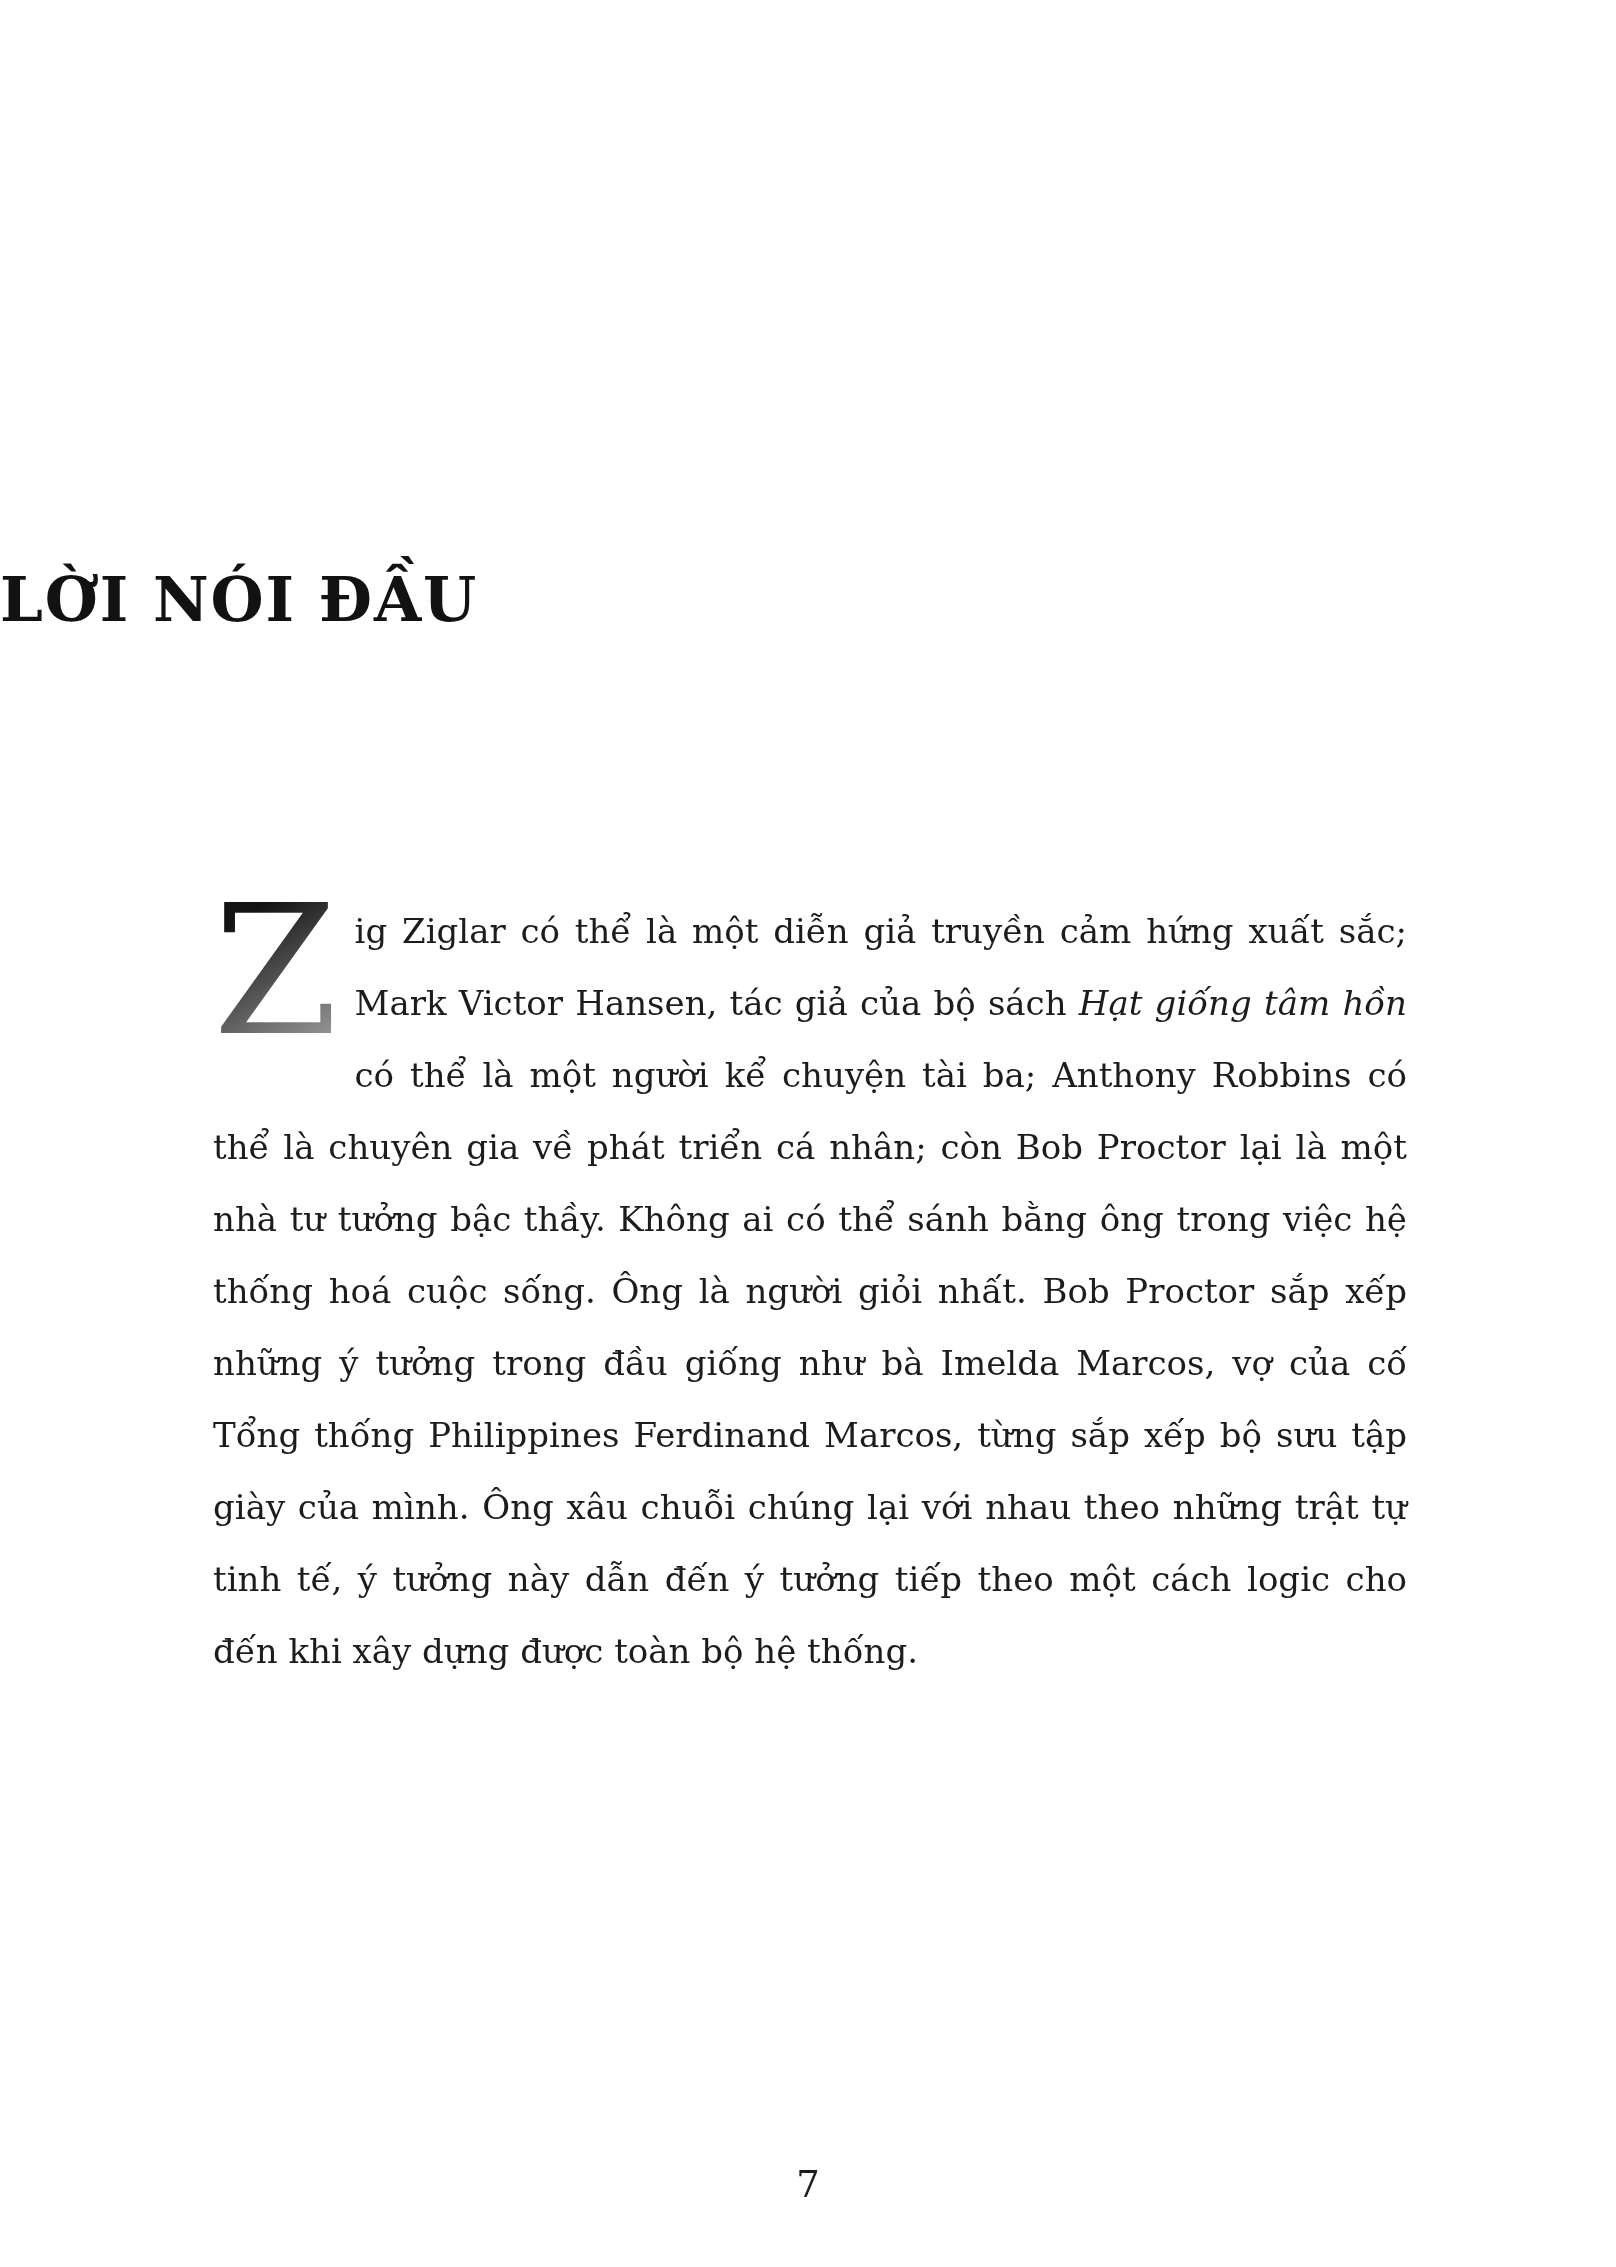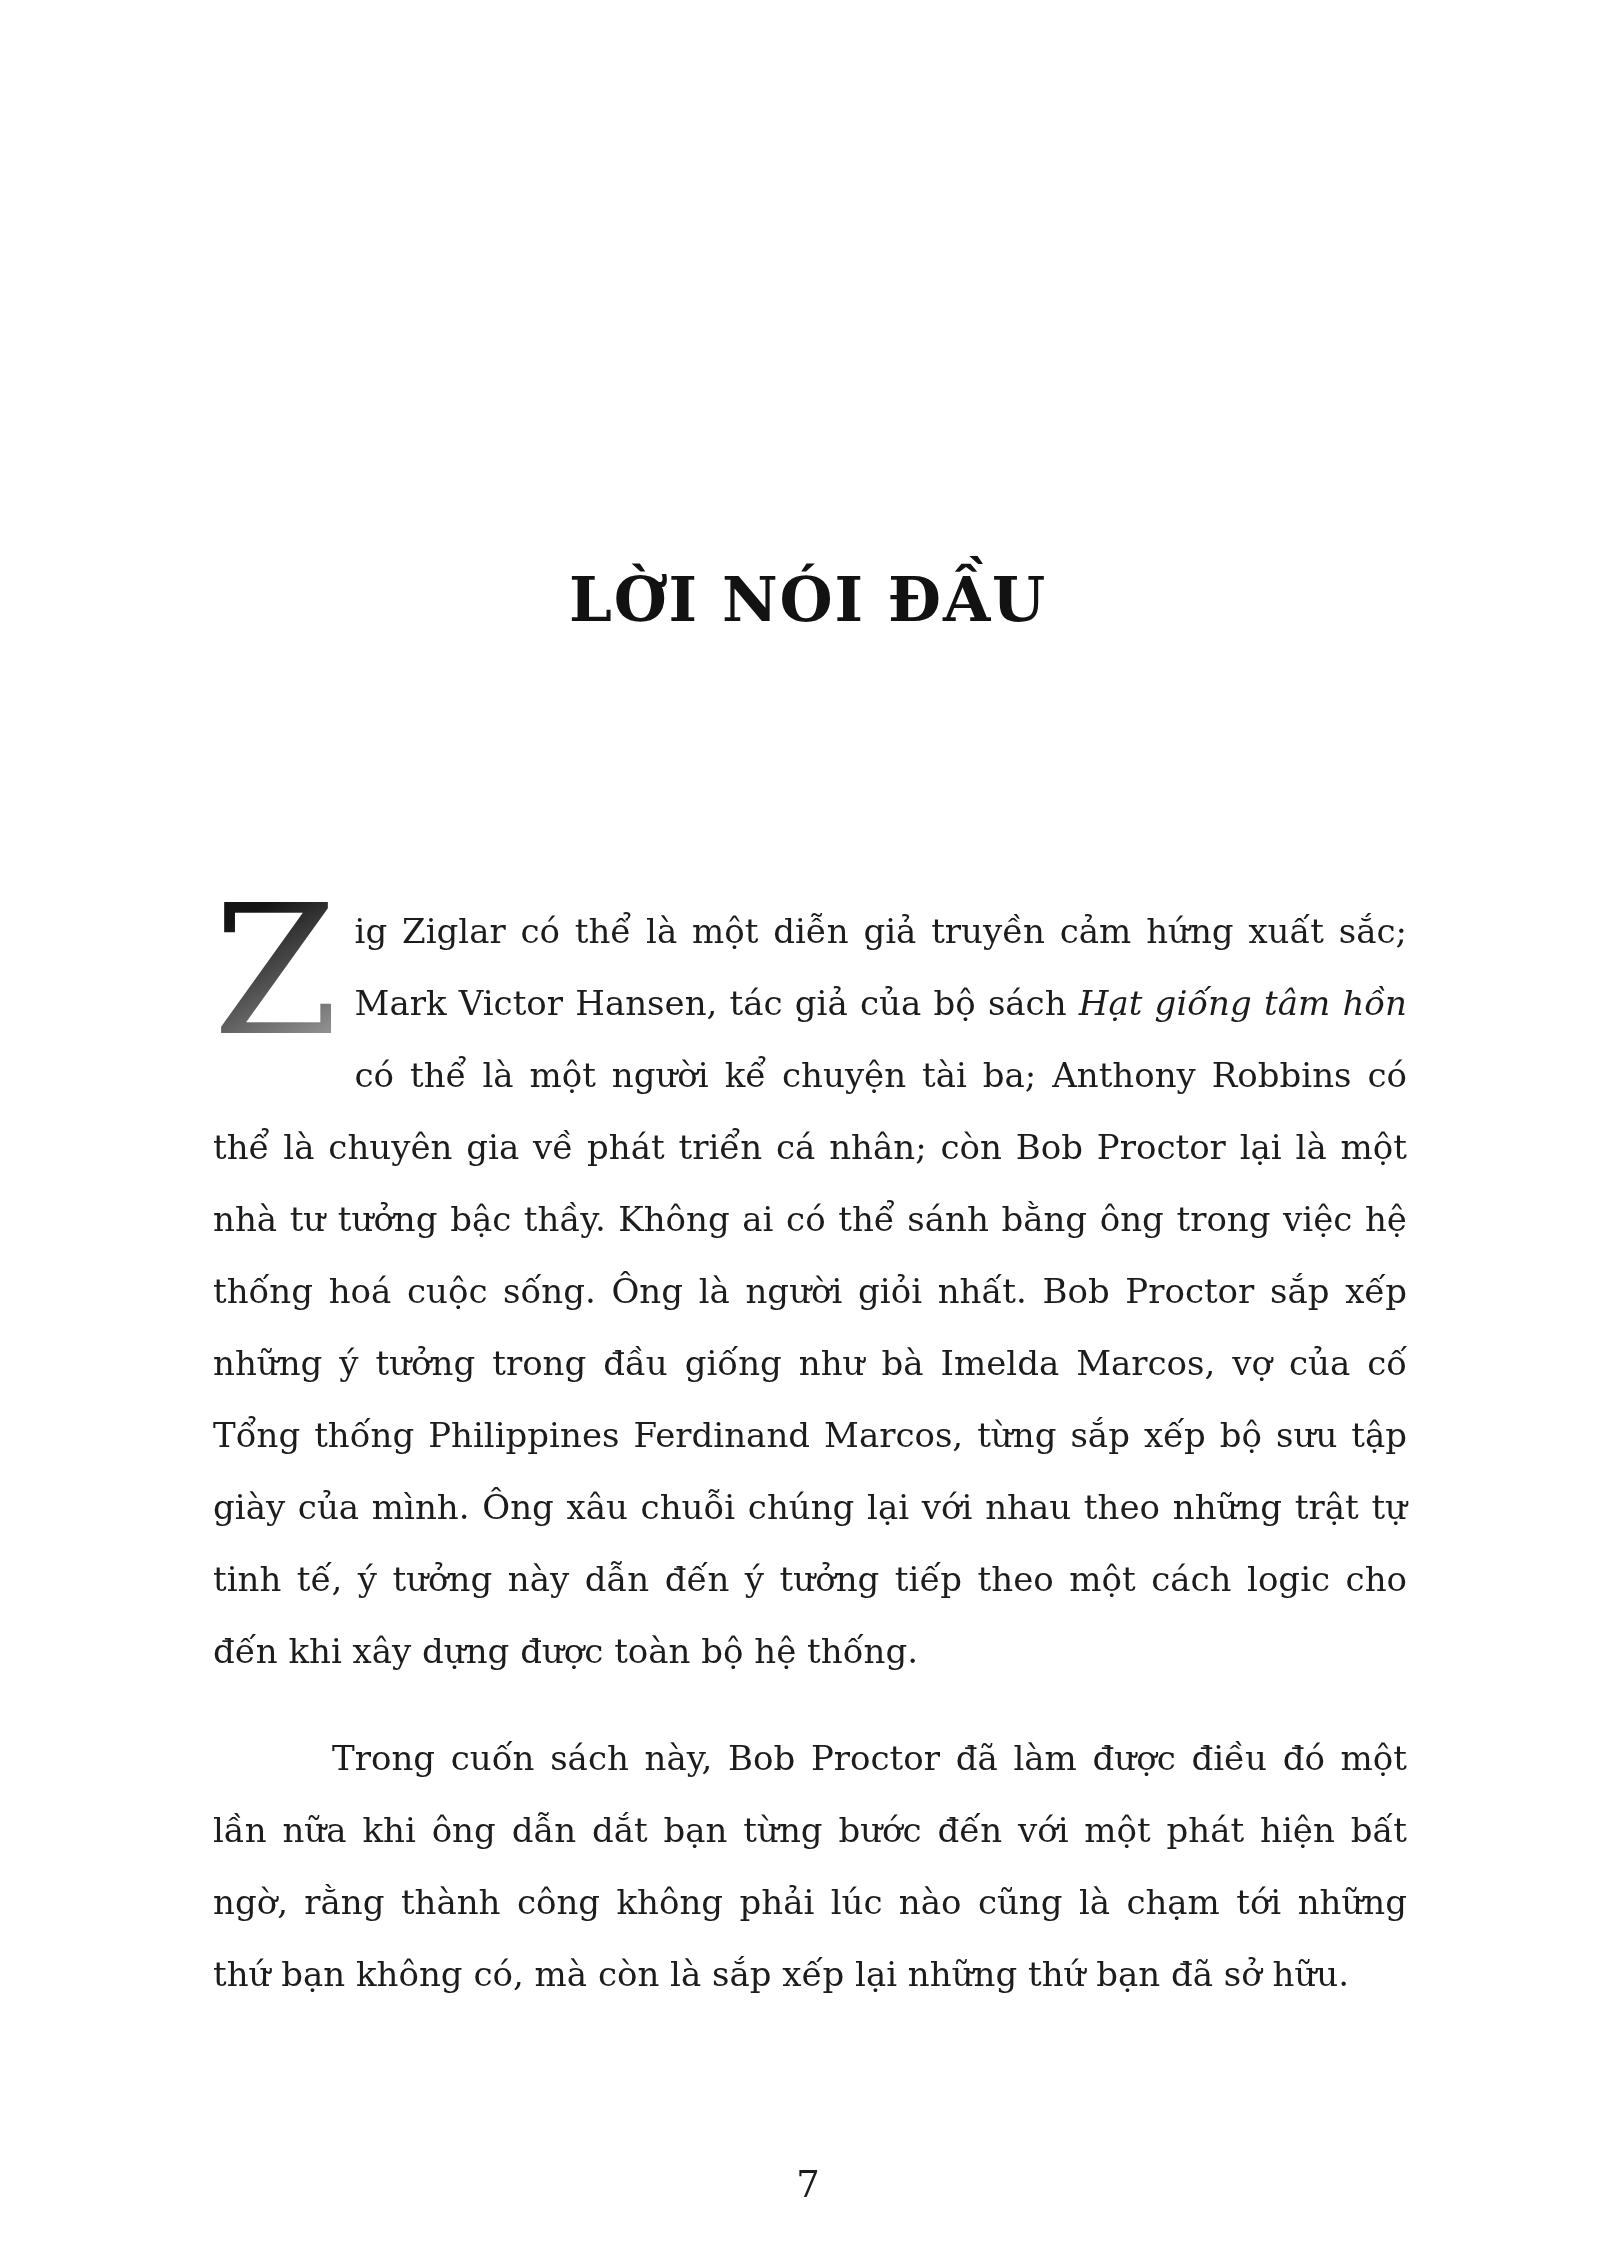--- a/index.html
+++ b/index.html
@@ -15,21 +15,21 @@
     background: #ffffff;
     font-family: "DejaVu Serif", "Liberation Serif", serif;
     color: #1f1f1f;
     overflow: hidden;
   }
   .chapter-title {
     position: absolute;
     top: 523px;
     left: 0;
     right: 0;
-    text-align: center;
+    text-align: left;
     font-size: 61px;
     font-weight: 700;
     letter-spacing: 1.8px;
     color: #121212;
   }
   .body-block {
     position: absolute;
     top: 895px;
     left: 213px;
     width: 1194px;
@@ -77,20 +77,19 @@
 <body>
 
 <div class="page">
 
   <h1 class="chapter-title">LỜI NÓI ĐẦU</h1>
 
   <div class="body-block">
 
     <p class="para"><span class="dropcap">Z</span><span>ig Ziglar có thể là một diễn giả truyền cảm hứng xuất sắc; Mark Victor Hansen, tác giả của bộ sách </span><em class="book-title-italic">Hạt giống tâm hồn</em><span> có thể là một người kể chuyện tài ba; Anthony Robbins có thể là chuyên gia về phát triển cá nhân; còn Bob Proctor lại là một nhà tư tưởng bậc thầy. Không ai có thể sánh bằng ông trong việc hệ thống hoá cuộc sống. Ông là người giỏi nhất. Bob Proctor sắp xếp những ý tưởng trong đầu giống như bà Imelda Marcos, vợ của cố Tổng thống Philippines Ferdinand Marcos, từng sắp xếp bộ sưu tập giày của mình. Ông xâu chuỗi chúng lại với nhau theo những trật tự tinh tế, ý tưởng này dẫn đến ý tưởng tiếp theo một cách logic cho đến khi xây dựng được toàn bộ hệ thống.</span></p>
 
-    <p class="para para-indent">Trong cuốn sách này, Bob Proctor đã làm được điều đó một lần nữa khi ông dẫn dắt bạn từng bước đến với một phát hiện bất ngờ, rằng thành công không phải lúc nào cũng là chạm tới những thứ bạn không có, mà còn là sắp xếp lại những thứ bạn đã sở hữu.</p>
 
   </div>
 
   <div class="page-number">7</div>
 
 </div>
 
 
 </body></html>

